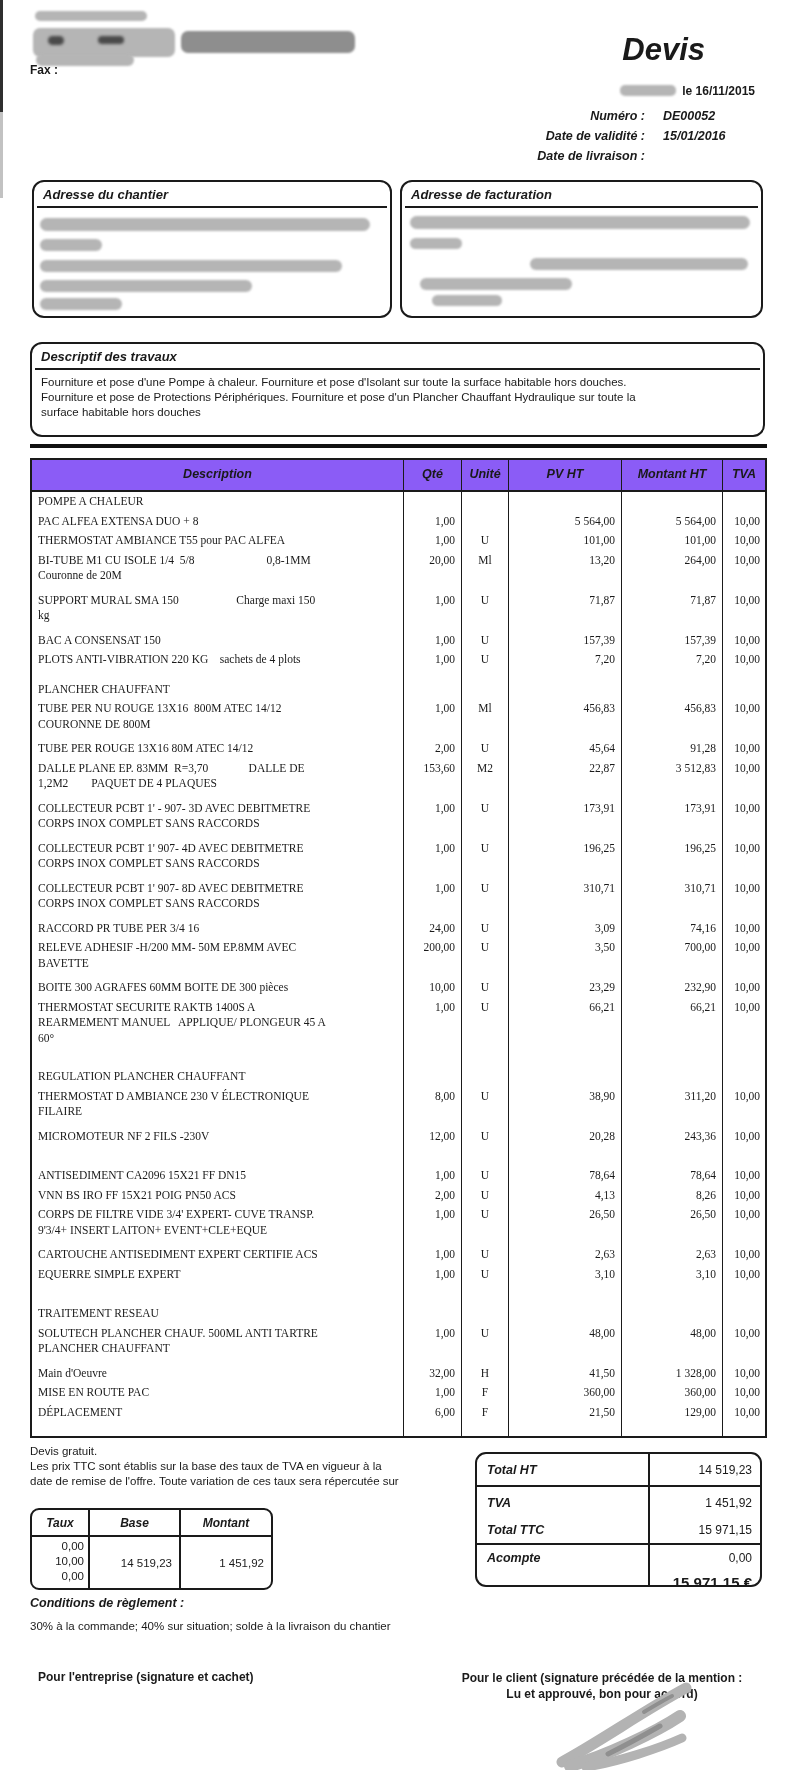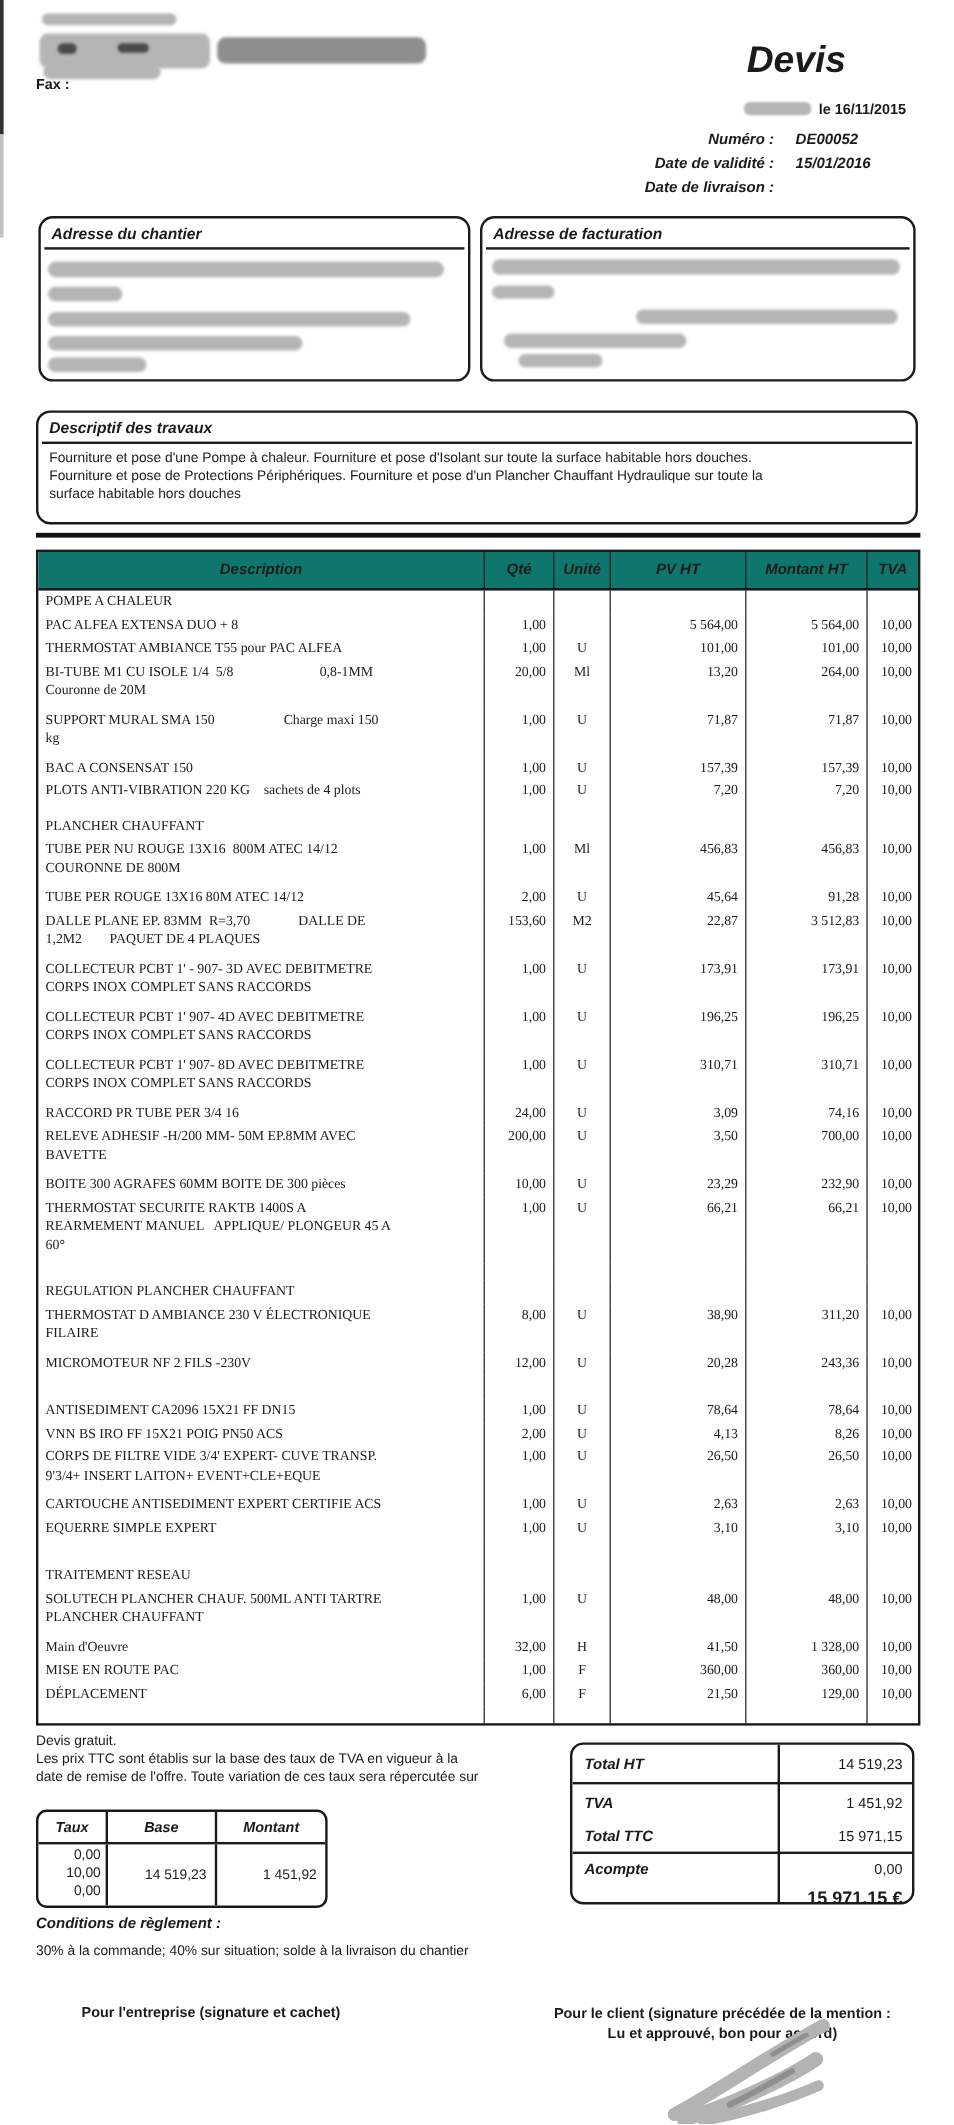--- a/index.html
+++ b/index.html
@@ -37,21 +37,21 @@
   .items{position:absolute;left:30px;top:458px;width:737px;height:980px;border:2px solid #1a1a1a;
          box-sizing:border-box;display:flex;flex-direction:column;}
   .trow{display:flex;align-items:stretch;}
   .c{box-sizing:border-box;border-right:1.5px solid #1a1a1a;padding:2px 4px;font-size:11.5px;line-height:15.5px;}
   .c1{width:372px;white-space:pre-wrap;padding-left:6px;}
   .c2{width:58px;text-align:right;padding-right:6px;}
   .c3{width:47px;text-align:center;}
   .c4{width:113px;text-align:right;padding-right:6px;}
   .c5{width:101px;text-align:right;padding-right:6px;}
   .c6{flex:1;border-right:none;text-align:right;padding-right:5px;}
-  .items-header{flex:0 0 30px;background:#0f766e;border-bottom:2px solid #1a1a1a;}
+  .items-header{flex:0 0 30px;background:#8b5cf6;border-bottom:2px solid #1a1a1a;}
   .items-header .c{display:flex;align-items:center;justify-content:center;
                    font-style:italic;font-weight:bold;font-size:12.5px;padding:0;}
   .items-body{flex:1;display:flex;flex-direction:column;font-family:Liberation Serif, serif;}
   .trow.ml .c{padding-bottom:7px;}
   .trow.sp-s{height:10px;}
   .trow.sp-m{height:14px;}
   .trow.sp-l{height:20px;}
   .trow.filler{flex:1;}
 
   
@@ -81,21 +81,21 @@
   .tot-g3 .tot-row{height:25px;}
   .tot-g2{padding-top:2px;height:58px;}
   .tot-label{width:171px;box-sizing:border-box;padding-left:10px;font-style:italic;font-weight:bold;font-size:12.5px;}
   .tot-value{flex:1;text-align:right;padding-right:8px;font-size:12px;}
   .tot-row.big .tot-value{font-weight:bold;font-size:15px;}
   .tot-row.big .tot-label{font-size:13px;margin-top:45px;}
 
   .conditions-label{position:absolute;left:30px;top:1596px;font-style:italic;font-weight:bold;font-size:12.5px;}
   .conditions-text{position:absolute;left:30px;top:1620px;font-size:11.5px;}
 
-  .sig-left{position:absolute;left:38px;top:1670px;width:320px;font-weight:bold;font-size:12px;margin-left:30px;}
+  .sig-left{position:absolute;left:38px;top:1670px;width:320px;font-weight:bold;font-size:12px;}
   .sig-right{position:absolute;left:440px;top:1670px;width:324px;text-align:center;font-weight:bold;
              font-size:12px;line-height:16px;white-space:pre-wrap;}
   .scribble{position:absolute;left:548px;top:1682px;}
 </style>
 </head>
 <body>
 
 <div class="page">
 
   <div class="edge-art-1"></div>

